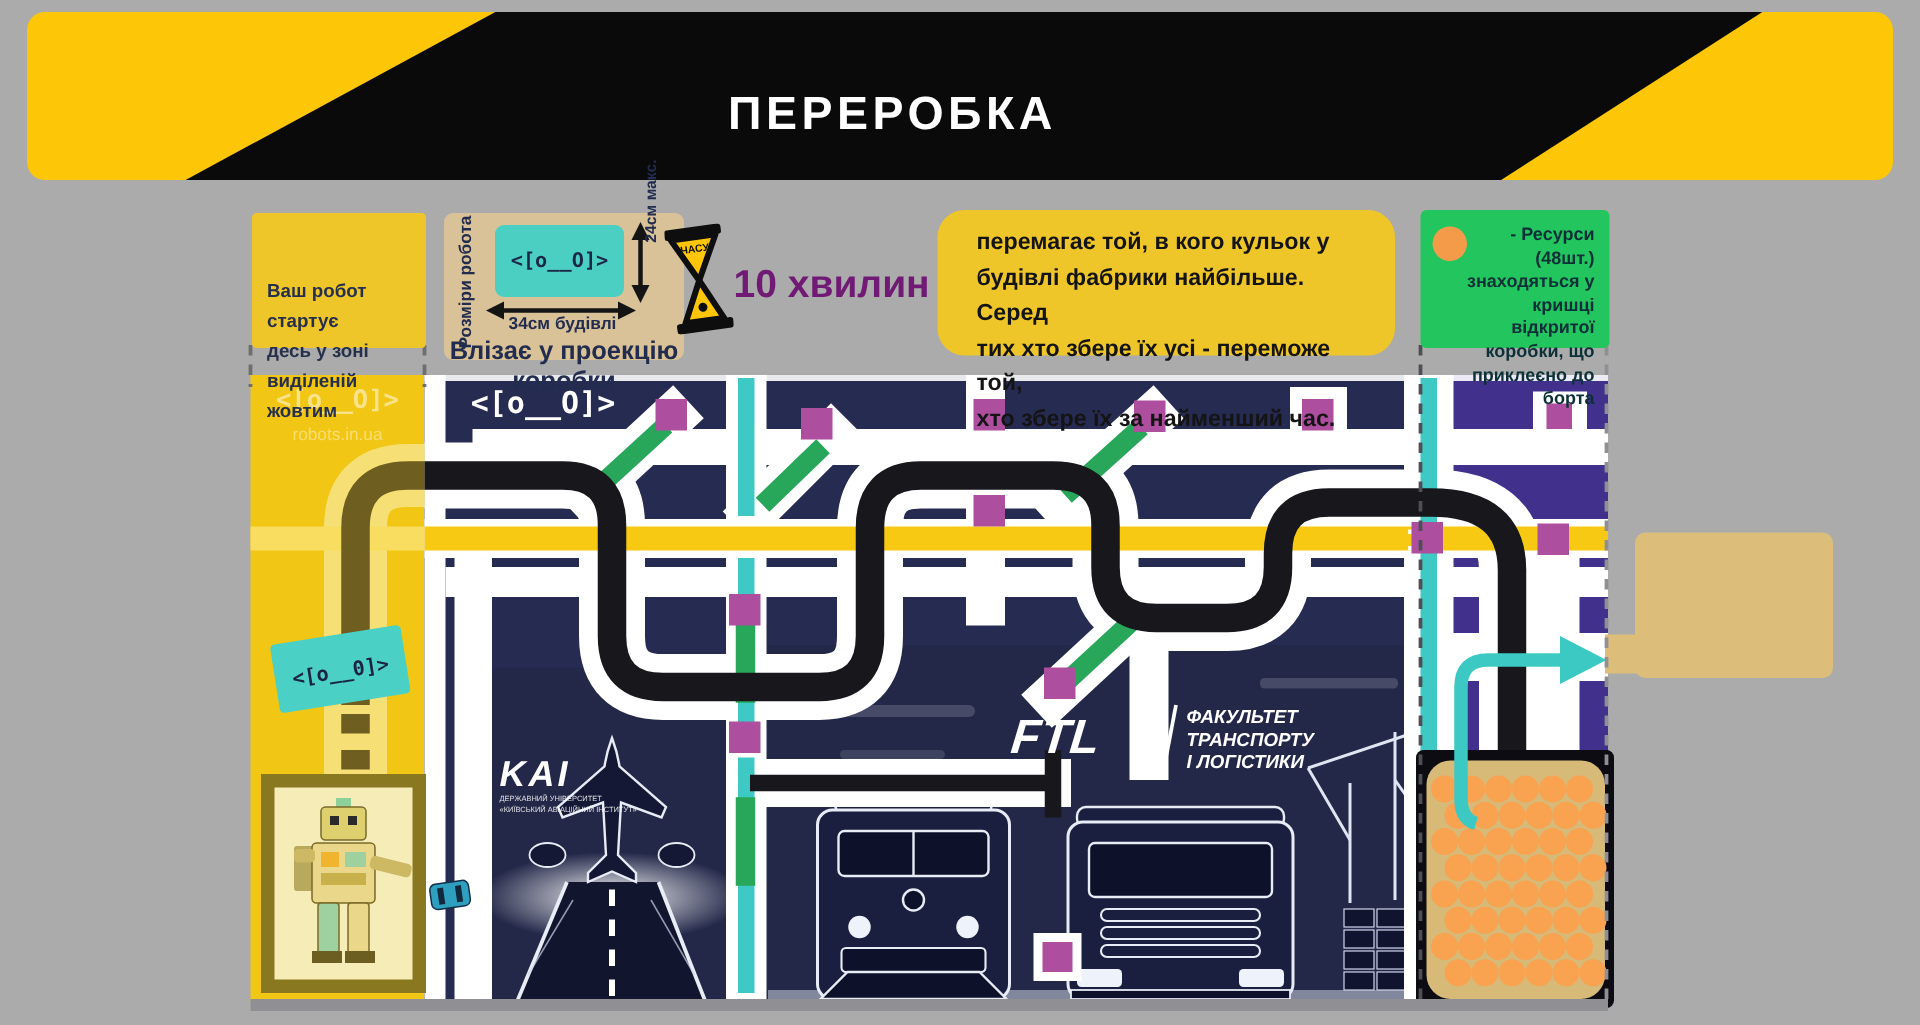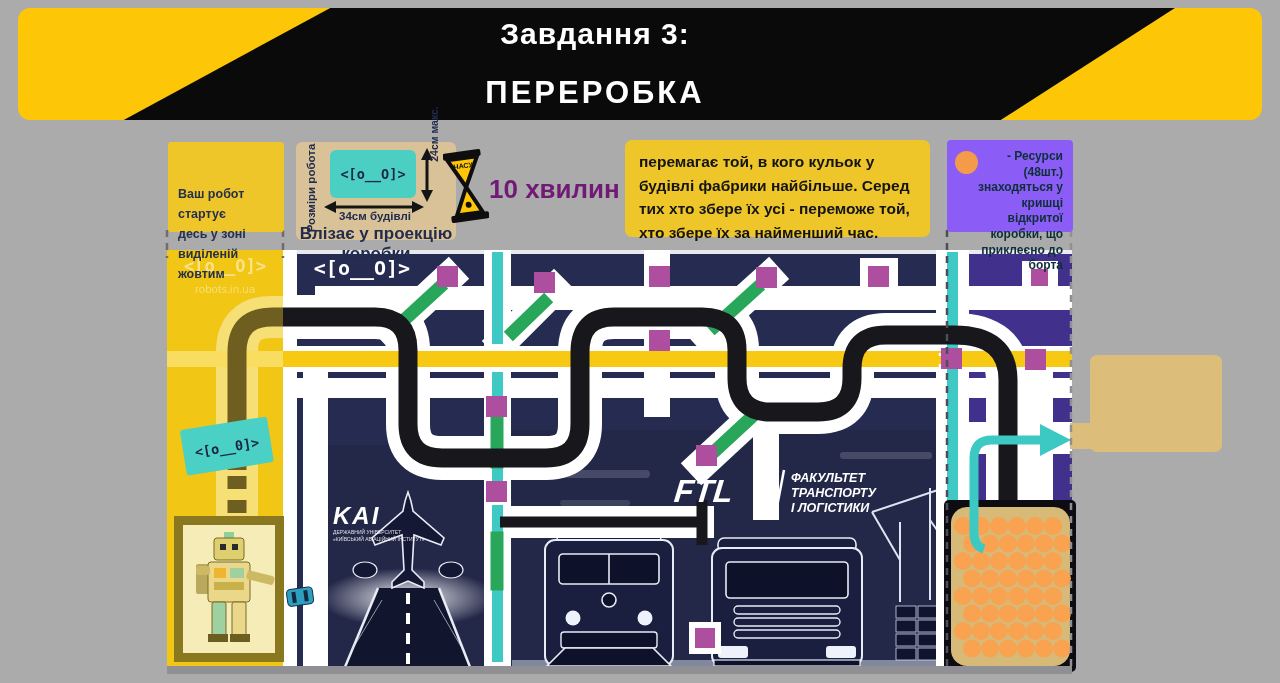--- a/index.html
+++ b/index.html
@@ -22,23 +22,23 @@
       color:#222c4e;}
   #size-side{left:-31px;top:40px;width:92px;text-align:center;font-size:11.5px;font-weight:bold;
       transform:rotate(-90deg);color:#222c4e;}
   #size-box{left:34px;top:8px;width:86px;height:48px;background:#4bcfc3;border-radius:6px;
       display:flex;align-items:center;justify-content:center;
       font-family:"DejaVu Sans Mono",monospace;font-size:13.5px;font-weight:bold;color:#1c2748;}
   #size-h{left:130px;top:-14px;width:60px;text-align:center;font-size:10.5px;font-weight:bold;
       transform:rotate(-90deg) translateY(-22px);transform-origin:center;color:#222c4e;}
   #size-w{left:24px;top:68px;width:110px;text-align:center;font-size:11.5px;font-weight:bold;}
   #size-fit{left:0;top:82px;width:160px;text-align:center;font-size:17px;font-weight:bold;}
-  #note-win{left:625px;top:140px;width:305px;height:97px;background:#eec62a;border-radius:7px;
-      color:#141414;font-size:15.5px;line-height:23.5px;padding:10px 10px 8px 14px;}
-  #note-res{left:947px;top:140px;width:126px;height:92px;background:#8b5cf6;border-radius:4px;
+  #note-win{left:625px;top:140px;width:305px;height:97px;background:#eec62a;border-radius:18px;
+      color:#141414;font-size:15.5px;line-height:23.5px;padding:10px 10px 8px 26px;}
+  #note-res{left:947px;top:140px;width:126px;height:92px;background:#22c55e;border-radius:4px;
       color:#0d3038;font-size:12px;line-height:15.6px;padding:9px 10px 6px 28px;text-align:right;}
   #res-dot{left:955px;top:151px;width:23px;height:23px;border-radius:50%;background:#f49b4a;}
   #timer-text{left:489px;top:174px;font-size:26px;font-weight:bold;color:#701a75;}
   svg text{font-family:"Liberation Sans",sans-serif;}
   svg .mono{font-family:"DejaVu Sans Mono",monospace;}
 </style>
 </head>
 <body>
 
 <svg class="abs" style="left:0;top:0" width="1280" height="683" viewBox="0 0 1280 683">
@@ -328,21 +328,20 @@
     <line x1="947" y1="230" x2="947" y2="668" stroke="#4e4e55" stroke-width="2.5" stroke-dasharray="7 6"></line>
     <line x1="1071" y1="230" x2="1071" y2="668" stroke="#8f8f94" stroke-width="2.5" stroke-dasharray="7 6"></line>
   </g>
 
   <rect x="167" y="666" width="905" height="8" fill="#8f8f94"></rect>
 </svg>
 
 <div class="abs" id="banner">
   <div class="abs" id="banner-black"></div>
   <div class="abs" id="banner-text">
-    <div class="l1">Завдання 3:</div>
     <div class="l2">ПЕРЕРОБКА</div>
   </div>
 </div>
 
 <div class="abs note" id="note-start">Ваш робот стартує
 десь у зоні
 виділеній жовтим</div>
 
 <div class="abs note" id="note-size">
   <div class="abs" id="size-side">Розміри робота</div>

